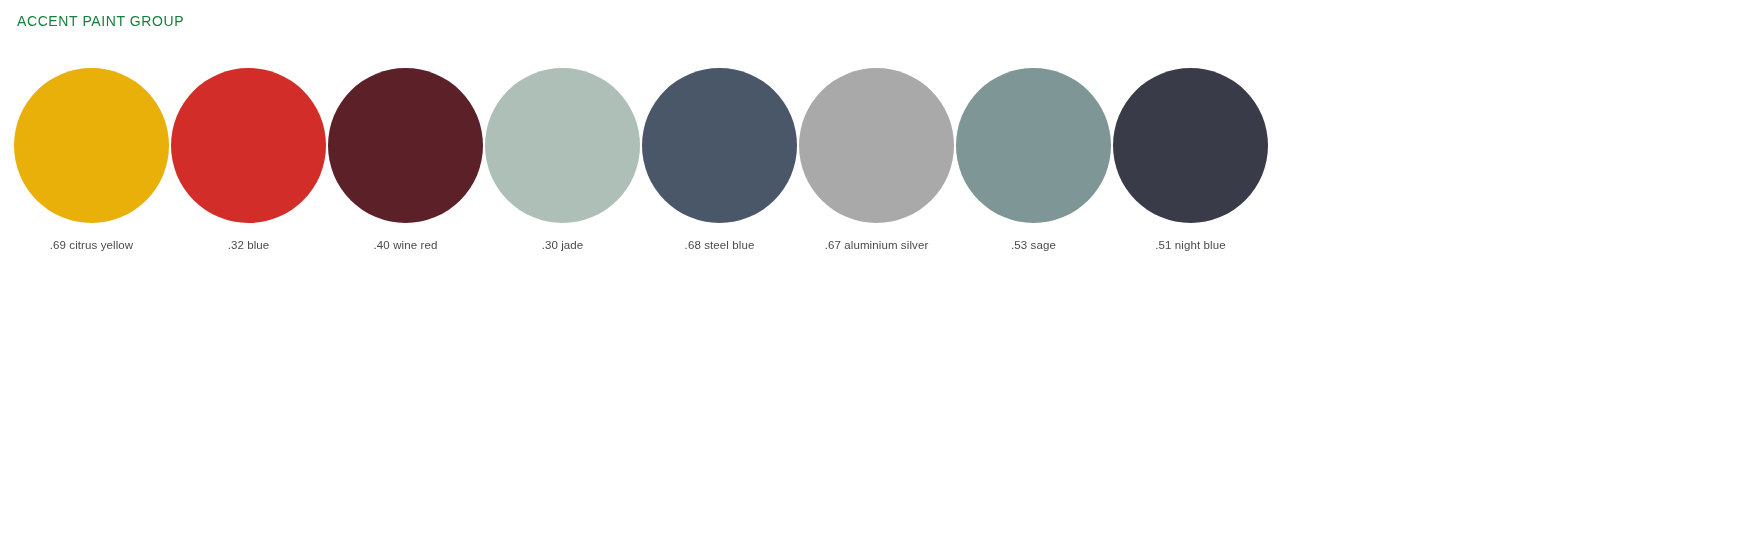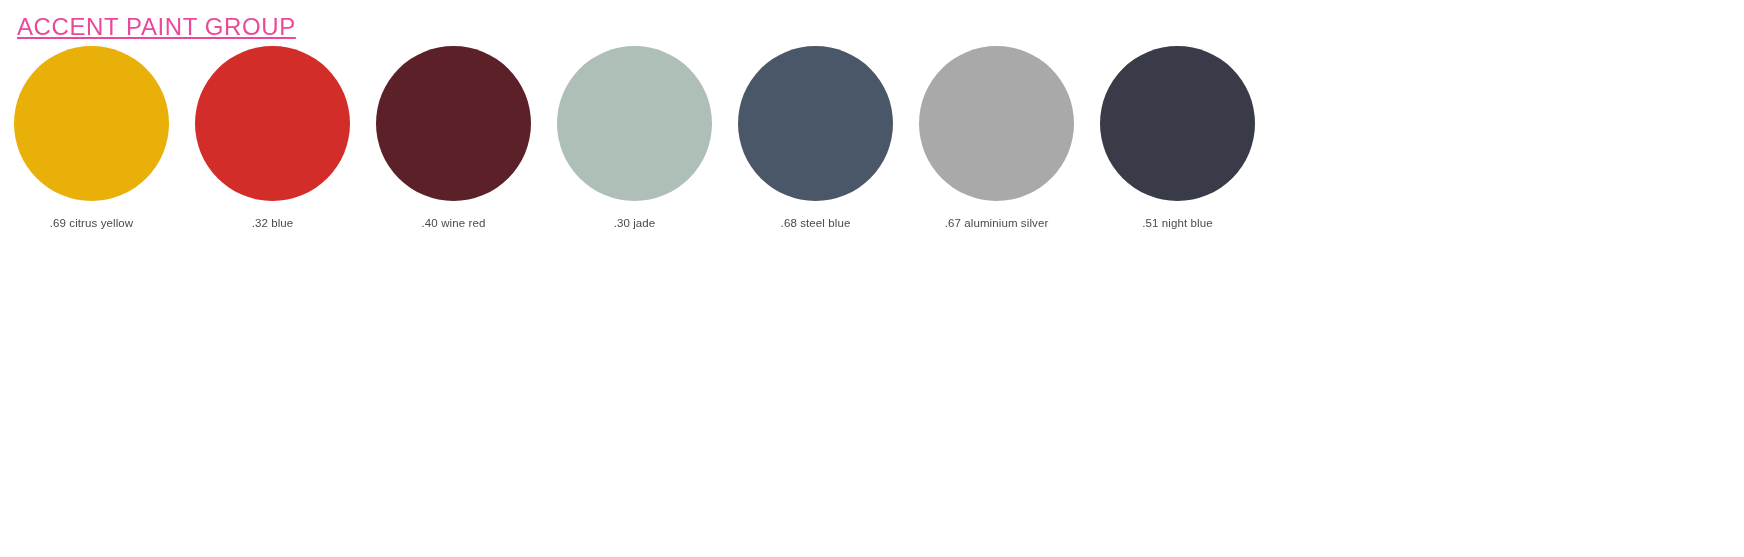--- a/index.html
+++ b/index.html
@@ -21,37 +21,35 @@
     width: 1744px;
     height: 557px;
     background: #ffffff;
     box-sizing: border-box;
   }
 
   .palette-title {
     position: absolute;
     left: 17px;
     top: 13px;
-    font-size: 24px;
+    font-size: 14px;
     font-weight: 400;
     letter-spacing: 0.6px;
-    color: #ec4899;
+    color: #15803d;
     white-space: nowrap;
-    text-decoration: underline;
   }
 
   .swatch-grid {
     position: absolute;
     left: 13px;
-    top: 46px;
+    top: 68px;
     width: 1720px;
     display: flex;
     flex-wrap: wrap;
     align-content: flex-start;
-    gap: 24px;
   }
 
   .swatch {
     width: 157px;
     margin-bottom: 41px;
     display: flex;
     flex-direction: column;
     align-items: center;
     box-sizing: border-box;
   }
@@ -101,18 +99,22 @@
       </div>
       <div class="swatch">
         <div class="swatch-chip" style="background: rgb(74, 87, 104);"></div>
         <div class="swatch-label">.68 steel blue</div>
       </div>
       <div class="swatch">
         <div class="swatch-chip" style="background: rgb(168, 169, 168);"></div>
         <div class="swatch-label">.67 aluminium silver</div>
       </div>
       <div class="swatch">
+        <div class="swatch-chip" style="background: rgb(126, 150, 149);"></div>
+        <div class="swatch-label">.53 sage</div>
+      </div>
+      <div class="swatch">
         <div class="swatch-chip" style="background: rgb(58, 59, 72);"></div>
         <div class="swatch-label">.51 night blue</div>
       </div>
     </div>
 
 </div>
 
 </body></html>

